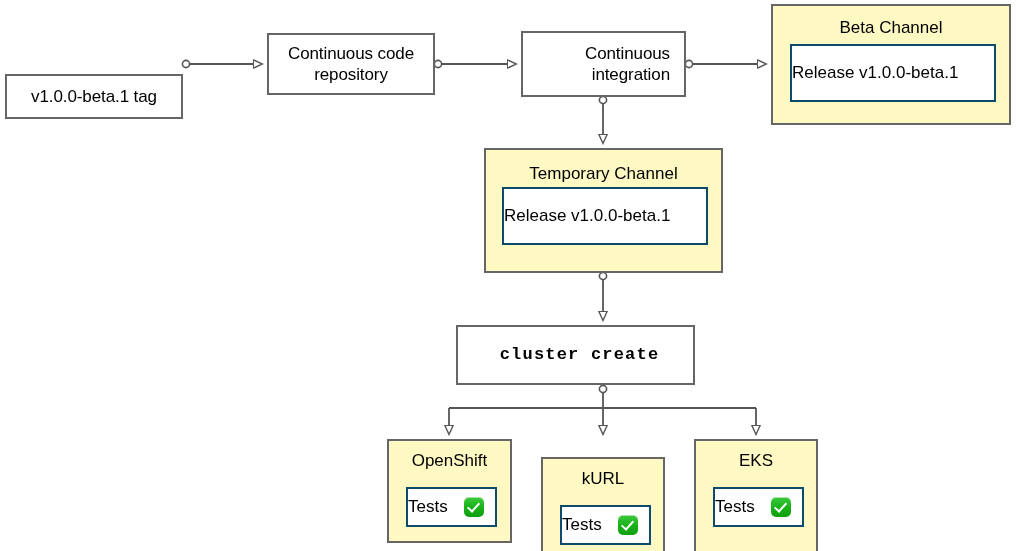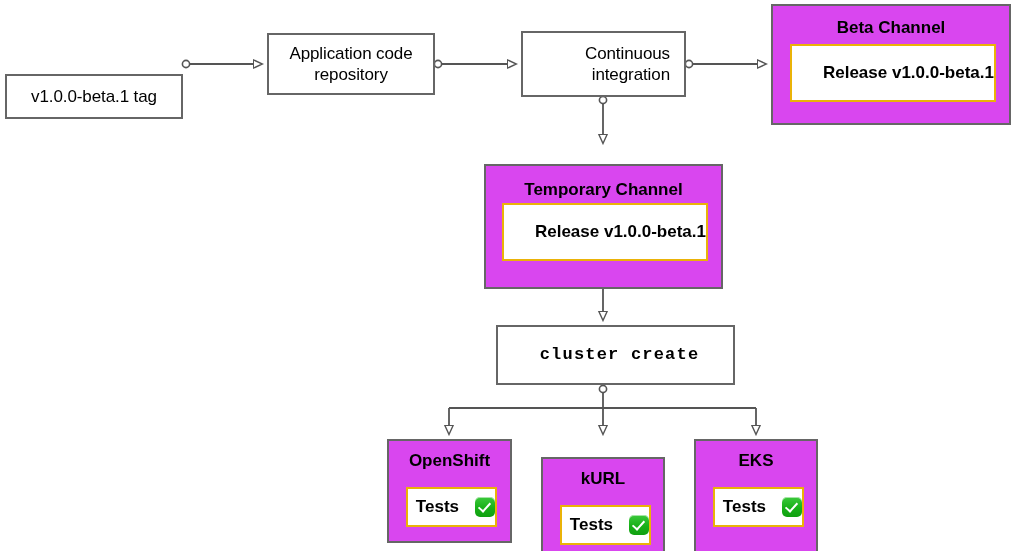--- a/index.html
+++ b/index.html
@@ -42,44 +42,43 @@
   .node.mono {
     font-family: "Liberation Mono", "DejaVu Sans Mono", monospace;
     font-weight: bold;
     font-size: 17px;
     letter-spacing: 1.2px;
   }
   .group {
     position: absolute;
     box-sizing: border-box;
     border: 2px solid #666666;
-    background: #d946ef;
-    font-weight: bold;
+    background: #fef9c3;
   }
   .group-title {
     position: absolute;
     left: 0;
     right: 0;
     text-align: center;
     font-size: 17px;
     color: #000000;
     line-height: 1.2;
   }
   .group-title.top-beta { top: 12px; }
   .group-title.top-temp { top: 14px; }
   .group-title.top-plat { top: 10px; }
 
   .inner-box {
     position: absolute;
     box-sizing: border-box;
-    border: 2px solid #eab308;
+    border: 2px solid #0c4a6e;
     background: #ffffff;
     display: flex;
     align-items: center;
-    justify-content: flex-end;
+    justify-content: flex-start;
     font-size: 17px;
     color: #000000;
     white-space: nowrap;
   }
   .test-inner {
     gap: 16px;
   }
   .check-badge {
     display: inline-block;
     width: 20px;
@@ -138,42 +137,42 @@
       <line x1="603" y1="408" x2="603" y2="434" marker-end="url(#arrowhead)"></line>
       <line x1="756" y1="408" x2="756" y2="434" marker-end="url(#arrowhead)"></line>
     </g>
   </svg>
 
   <div class="node" style="left:5px; top:42px; width:178px; height:45px;margin-top:32px;">
     <span>v1.0.0-beta.1 tag</span>
   </div>
 
   <div class="node" style="left:267px; top:33px; width:168px; height:62px; padding:0 14px;">
-    <span>Application code repository</span>
+    <span>Continuous code repository</span>
   </div>
 
   <div class="node" style="left:521px; top:31px; width:165px; height:66px; padding:0 14px;text-align:right;">
     <span>Continuous integration</span>
   </div>
 
   <div class="group" style="left:771px; top:4px; width:240px; height:121px;">
     <div class="group-title top-beta">Beta Channel</div>
     <div class="inner-box" style="left:17px; top:38px; width:206px; height:58px;">
       <span>Release v1.0.0-beta.1</span>
     </div>
   </div>
 
-  <div class="group" style="left:484px; top:148px; width:239px; height:125px;margin-top:16px;">
+  <div class="group" style="left:484px; top:148px; width:239px; height:125px;">
     <div class="group-title top-temp">Temporary Channel</div>
     <div class="inner-box" style="left:16px; top:37px; width:206px; height:58px;">
       <span>Release v1.0.0-beta.1</span>
     </div>
   </div>
 
-  <div class="node mono" style="left:496px; top:325px; width:239px; height:60px;padding-left:8px;">
+  <div class="node mono" style="left:456px; top:325px; width:239px; height:60px;padding-left:8px;">
     <span>cluster create</span>
   </div>
 
   <div class="group" style="left:387px; top:439px; width:125px; height:104px;">
     <div class="group-title top-plat">OpenShift</div>
     <div class="inner-box test-inner" style="left:17px; top:46px; width:91px; height:40px;">
       <span>Tests</span>
       <span class="check-badge"></span>
     </div>
   </div>

